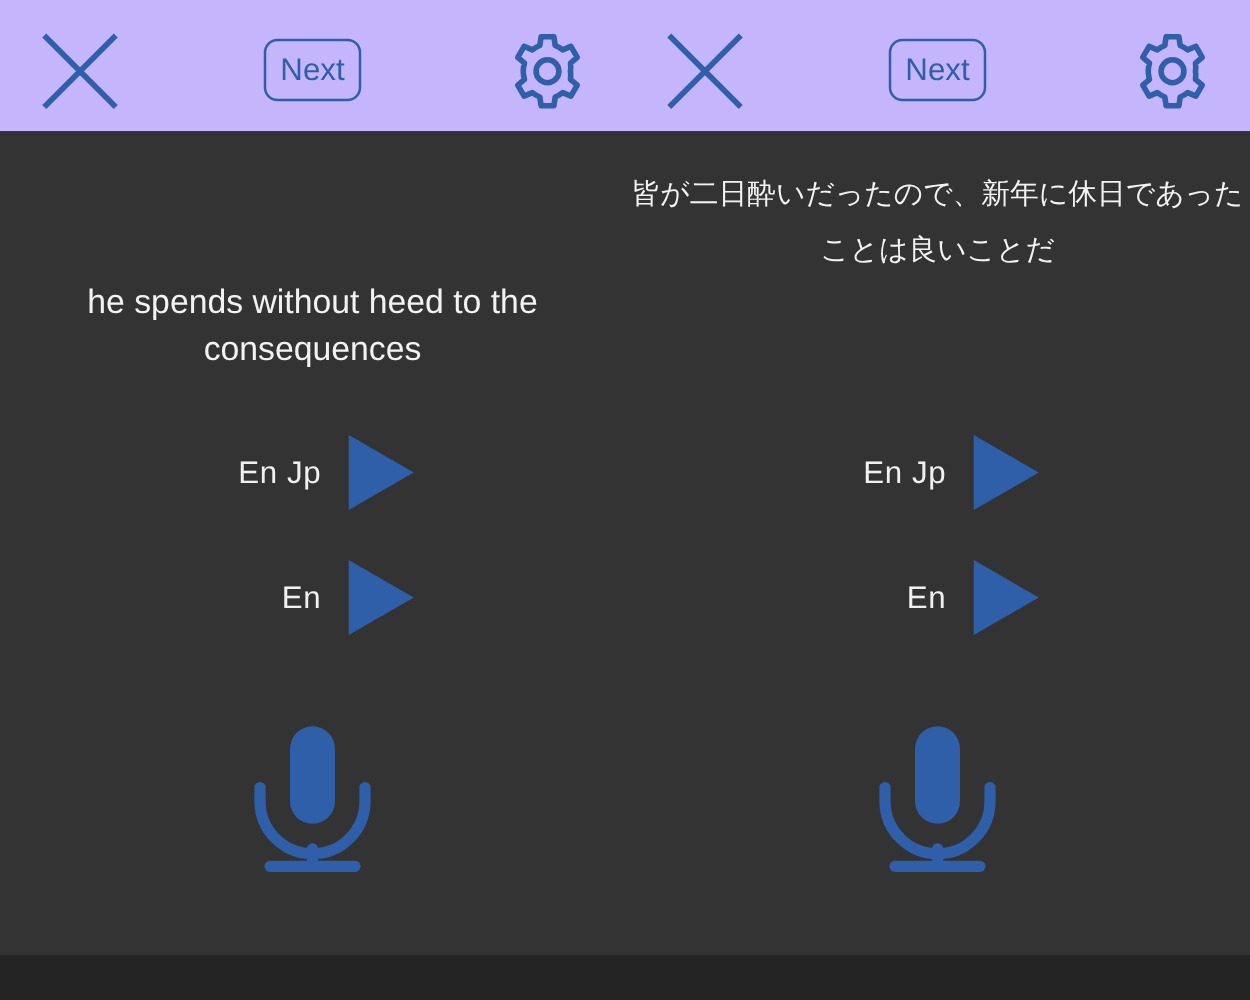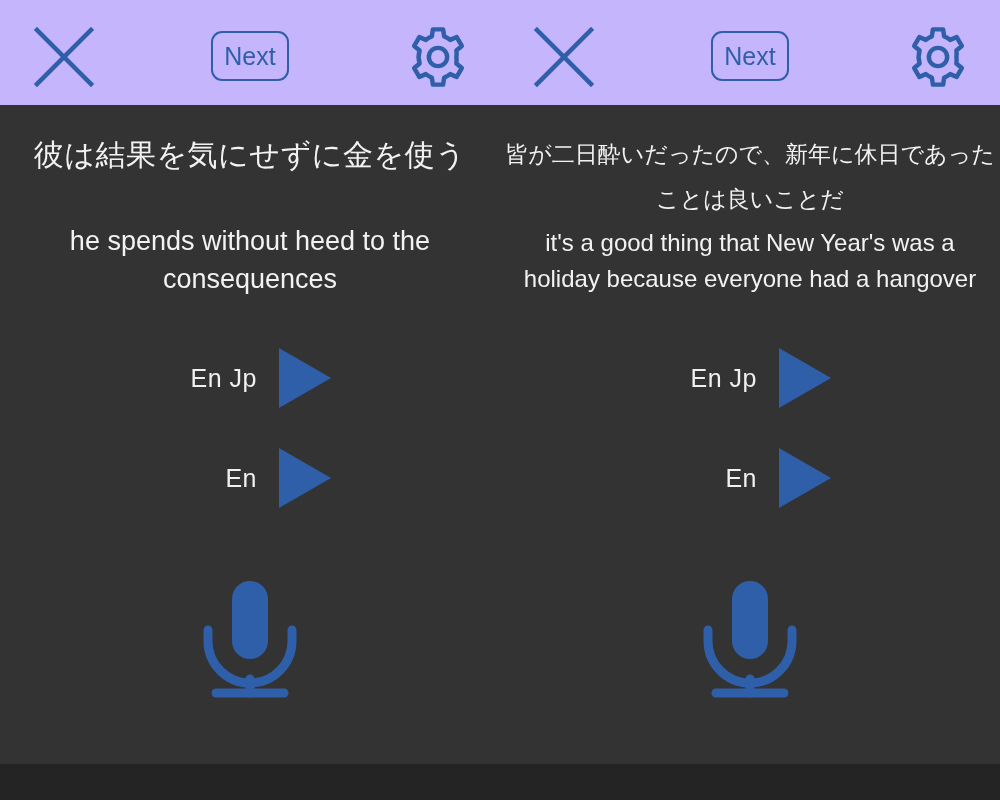--- a/index.html
+++ b/index.html
@@ -220,21 +220,20 @@
           </g>
         </svg>
       </div>
     </div>
 
   </div>
 
   <div class="content">
 
     <div class="panel">
-      <div class="jp-text">彼は結果を気にせずに金を使う</div>
       <div class="en-text">he spends without heed to the consequences</div>
 
       <div class="audio-row row-enjp">
         <div class="audio-label">En Jp</div>
         <div class="play-tri"></div>
       </div>
 
       <div class="audio-row row-en">
         <div class="audio-label">En</div>
         <div class="play-tri"></div>
@@ -245,21 +244,20 @@
           <rect x="42" y="6" width="36" height="78" rx="18" ry="18" fill="#2f5fa8"></rect>
           <path d="M18 55 L18 66 A42 42 0 0 0 102 66 L102 55" fill="none" stroke="#2f5fa8" stroke-width="9" stroke-linecap="round"></path>
           <line x1="60" y1="104" x2="60" y2="118" stroke="#2f5fa8" stroke-width="9" stroke-linecap="round"></line>
           <line x1="26" y1="118" x2="94" y2="118" stroke="#2f5fa8" stroke-width="9" stroke-linecap="round"></line>
         </svg>
       </div>
     </div>
 
     <div class="panel wide">
       <div class="jp-text">皆が二日酔いだったので、新年に休日であったことは良いことだ</div>
-      <div class="en-text">it's a good thing that New Year's was a holiday because everyone had a hangover</div>
 
       <div class="audio-row row-enjp">
         <div class="audio-label">En Jp</div>
         <div class="play-tri"></div>
       </div>
 
       <div class="audio-row row-en">
         <div class="audio-label">En</div>
         <div class="play-tri"></div>
       </div>

